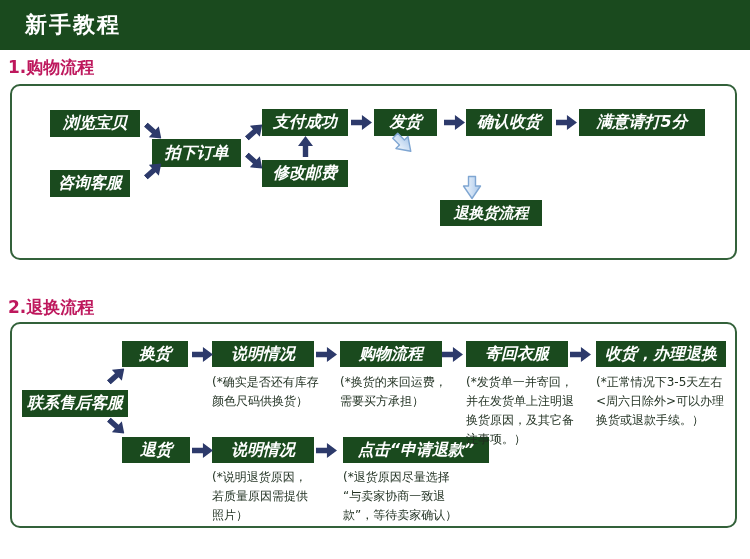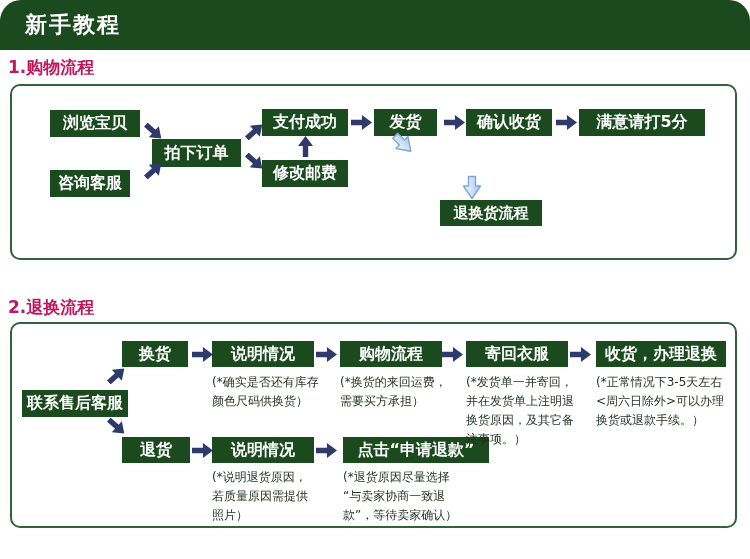--- a/index.html
+++ b/index.html
@@ -1,28 +1,28 @@
 <!DOCTYPE html>
 <html><head>
 <meta charset="utf-8">
 <style>
   html,body{margin:0;padding:0;background:#fff;}
   body{font-family:"DejaVu Sans","Liberation Sans",sans-serif;}
-  .page{position:relative;width:750px;height:559px;background:#fff;overflow:hidden;border-radius:21px;}
+  .page{position:relative;width:750px;height:559px;background:#fff;overflow:hidden;}
 
   .hdr{position:absolute;left:0;top:0;width:750px;height:50px;background:#1a4a1e;}
   .hdr-title{position:absolute;left:25px;top:50%;transform:translateY(-50%);
     color:#ffffff;font-size:22px;font-weight:bold;letter-spacing:2px;white-space:nowrap;}
 
   .sec-title{position:absolute;color:#be185d;font-size:17px;font-weight:bold;white-space:nowrap;}
 
   .panel{position:absolute;border:2px solid #33613a;border-radius:10px;background:#fff;box-sizing:border-box;}
 
   .fb{position:absolute;background:#1a4a1e;color:#fff;font-weight:bold;font-size:16px;
-      display:flex;align-items:center;justify-content:center;white-space:nowrap;box-sizing:border-box;}
+      display:flex;align-items:center;justify-content:center;white-space:nowrap;box-sizing:border-box;font-style:italic;}
   .fb.small{font-size:15px;}
 
   .note{position:absolute;color:#1f2f20;font-size:12px;line-height:19px;white-space:pre-line;}
 
   .arr{position:absolute;width:21px;height:15px;background:#2d3a6b;
        clip-path:polygon(0 32%,52% 32%,52% 0,100% 50%,52% 100%,52% 68%,0 68%);}
   .rot-up{transform:rotate(-90deg);}
   .rot-ur{transform:rotate(-42deg);}
   .rot-dr{transform:rotate(42deg);}
 

